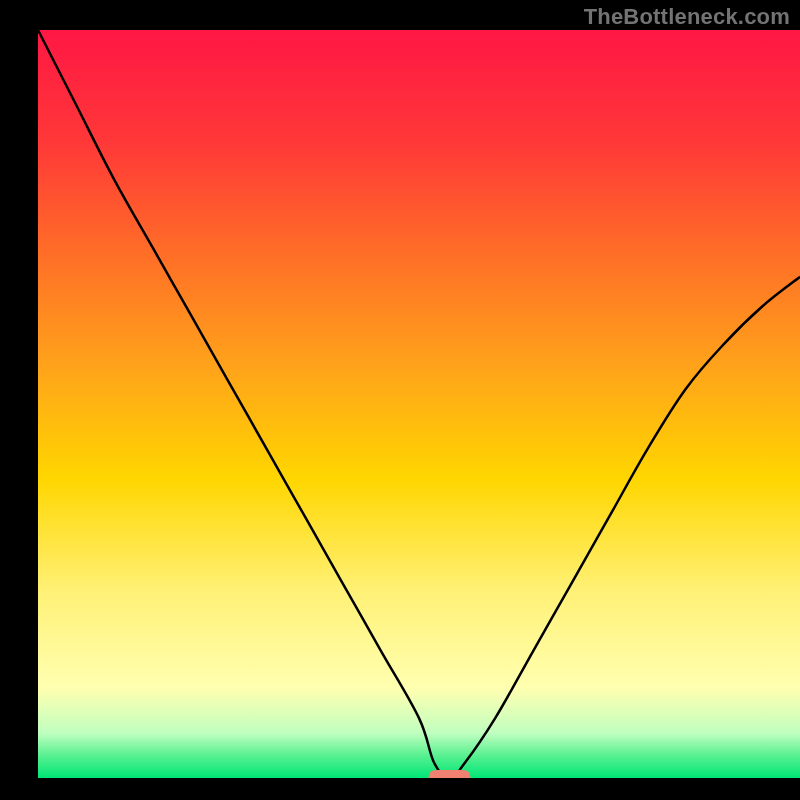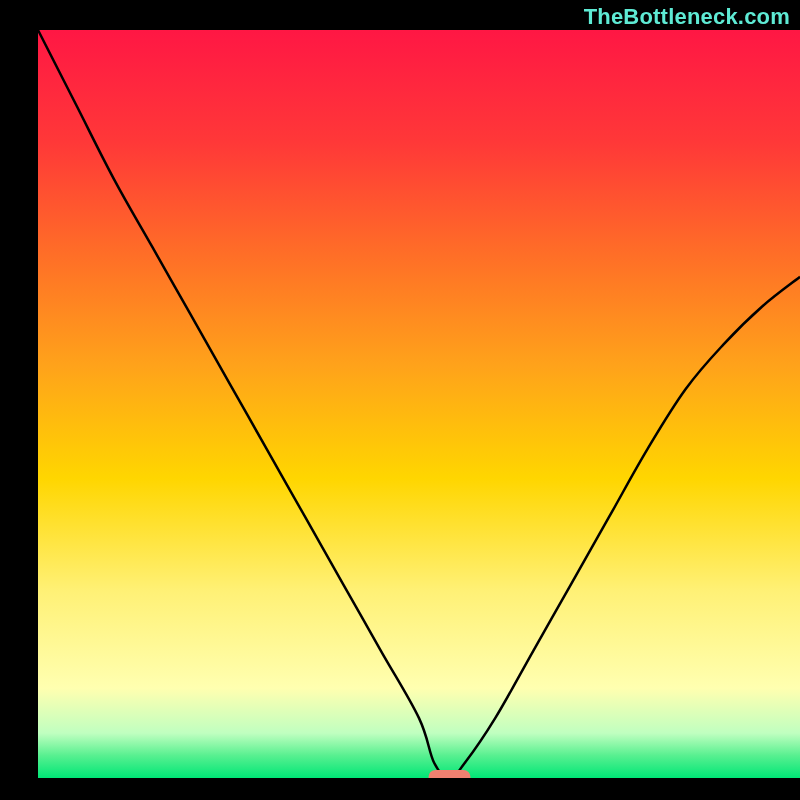--- a/index.html
+++ b/index.html
@@ -15,21 +15,21 @@
     position: relative;
     width: 800px;
     height: 800px;
   }
   .watermark {
     position: absolute;
     top: 4px;
     right: 10px;
     font-size: 22px;
     font-weight: bold;
-    color: #5eead4;
+    color: #737373;
     z-index: 10;
     letter-spacing: 0.2px;
   }
   svg {
     display: block;
   }
 </style>
 </head>
 <body>
 

